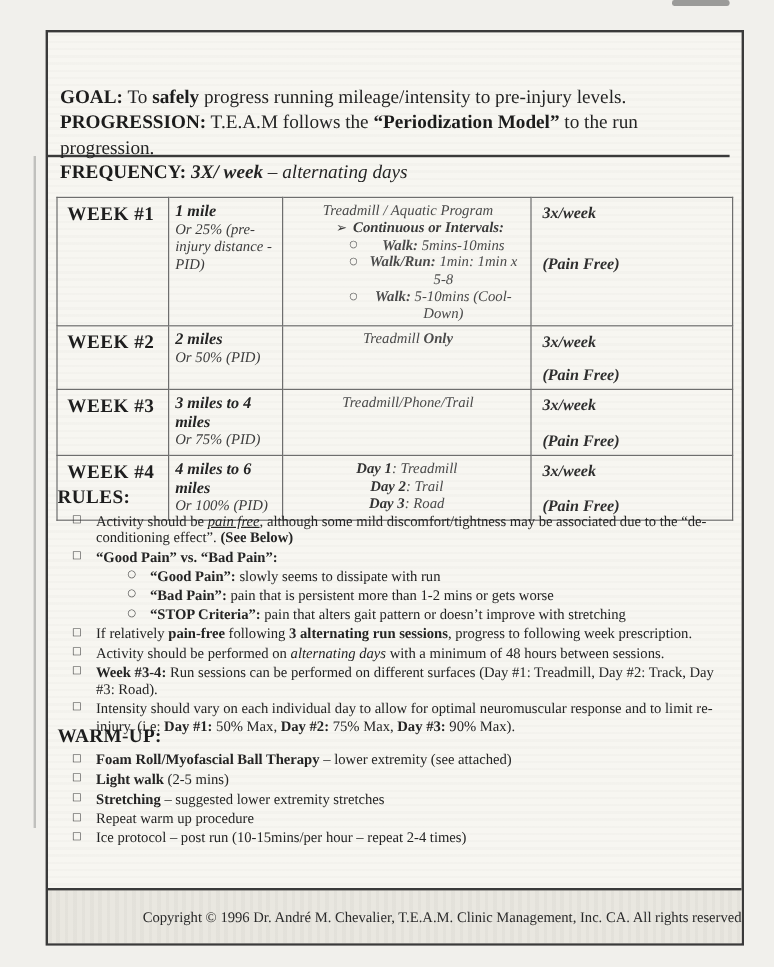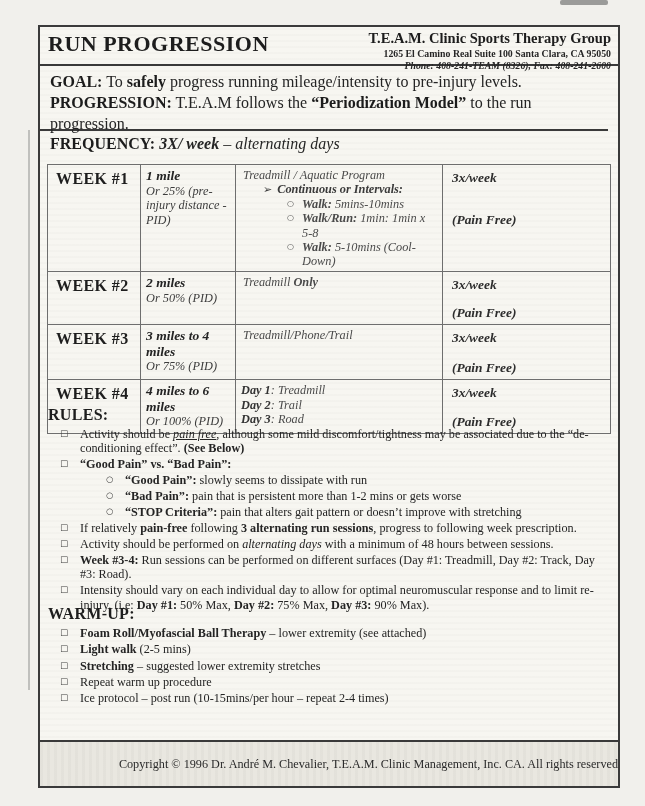--- a/index.html
+++ b/index.html
@@ -38,21 +38,21 @@
   .it{font-style:italic;}
   .bi{font-style:italic;font-weight:bold;}
 
   
   .run-table{position:absolute;left:7px;top:137px;width:563px;border-collapse:collapse;table-layout:fixed;}
   .run-table td{border:1px solid #6e6e6e;vertical-align:top;padding:3px 5px;overflow:hidden;box-sizing:border-box;}
   .week-cell{font-size:16px;font-weight:bold;letter-spacing:.4px;color:#1e1e1e;padding-top:5px !important;padding-left:8px !important;}
   .dist-cell{font-style:italic;}
   .dist-main{font-size:13.5px;font-weight:bold;line-height:1.15;}
   .dist-sub{font-size:12.3px;line-height:1.18;color:#3c3c3c;}
-  .prog-cell{font-style:italic;color:#4a4a4a;font-size:12.3px;line-height:1.16;}
+  .prog-cell{font-style:italic;color:#4a4a4a;font-size:12.3px;line-height:1.16;text-align:center;}
   .prog-title{padding-left:2px;}
   .prog-arrow{padding-left:22px;font-weight:bold;color:#3a3a3a;}
   .arrow-glyph{font-family:"DejaVu Sans",sans-serif;font-style:normal;font-size:11px;margin-right:5px;}
   .prog-sub{display:flex;padding-left:46px;}
   .prog-sub .o{font-family:"DejaVu Sans",sans-serif;font-style:normal;font-size:8px;width:15px;flex:none;padding-top:2px;color:#4a4a4a;}
   .prog-sub .t{flex:1;}
   .prog-days b{color:#333;}
   .freq-cell{font-style:italic;font-weight:bold;font-size:13.4px;color:#2e2e2e;padding-left:9px !important;padding-top:5px !important;}
   .pain{margin-top:0;}
   .gap1{height:26px;} .gap2{height:12px;} .gap3{height:14px;} .gap4{height:13px;}
@@ -79,28 +79,20 @@
 </style>
 </head>
 <body>
 
 <div class="artifact a-top"></div>
 <div class="artifact a-left"></div>
 <div class="artifact a-dot"></div>
 
 <div class="frame">
 
-  <div class="sec-header">
-    <div class="doc-title">RUN PROGRESSION</div>
-    <div class="org-block">
-      <div class="org-name">T.E.A.M. Clinic Sports Therapy Group</div>
-      <div class="org-address">1265 El Camino Real Suite 100 Santa Clara, CA 95050</div>
-      <div class="org-phone">Phone: 408-241-TEAM (8326), Fax: 408-241-2600</div>
-    </div>
-  </div>
 
   <div class="sec-intro">
     <div class="intro-line"><b>GOAL:</b><span> To </span><b>safely</b><span> progress running mileage/intensity to pre-injury levels.</span></div>
     <div class="intro-line"><b>PROGRESSION:</b><span> T.E.A.M follows the </span><b>“Periodization Model”</b><span> to the run progression.</span></div>
     <div class="intro-line"><b>FREQUENCY:</b> <span class="bi">3X/ week</span><span class="it"> – alternating days</span></div>
   </div>
 
   <table class="run-table">
     <colgroup>
         <col style="width:93px">

